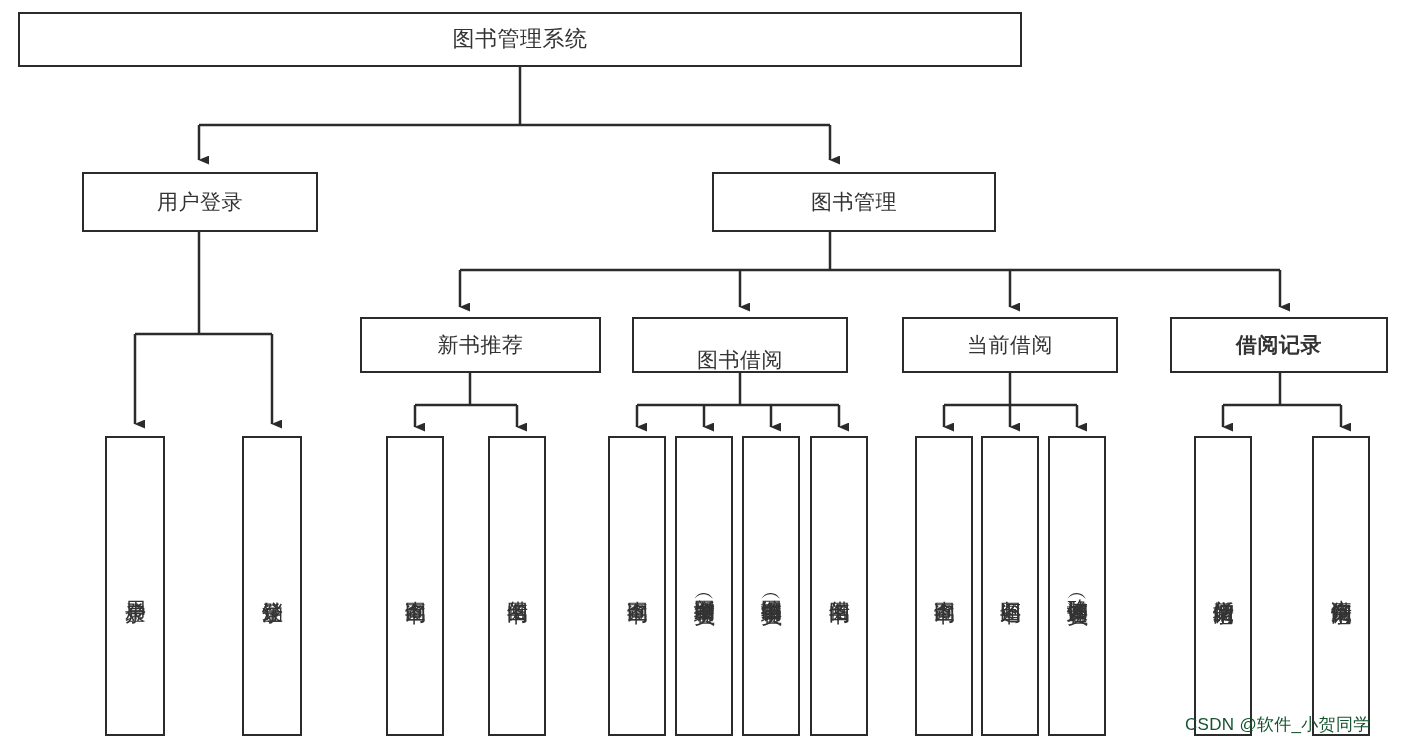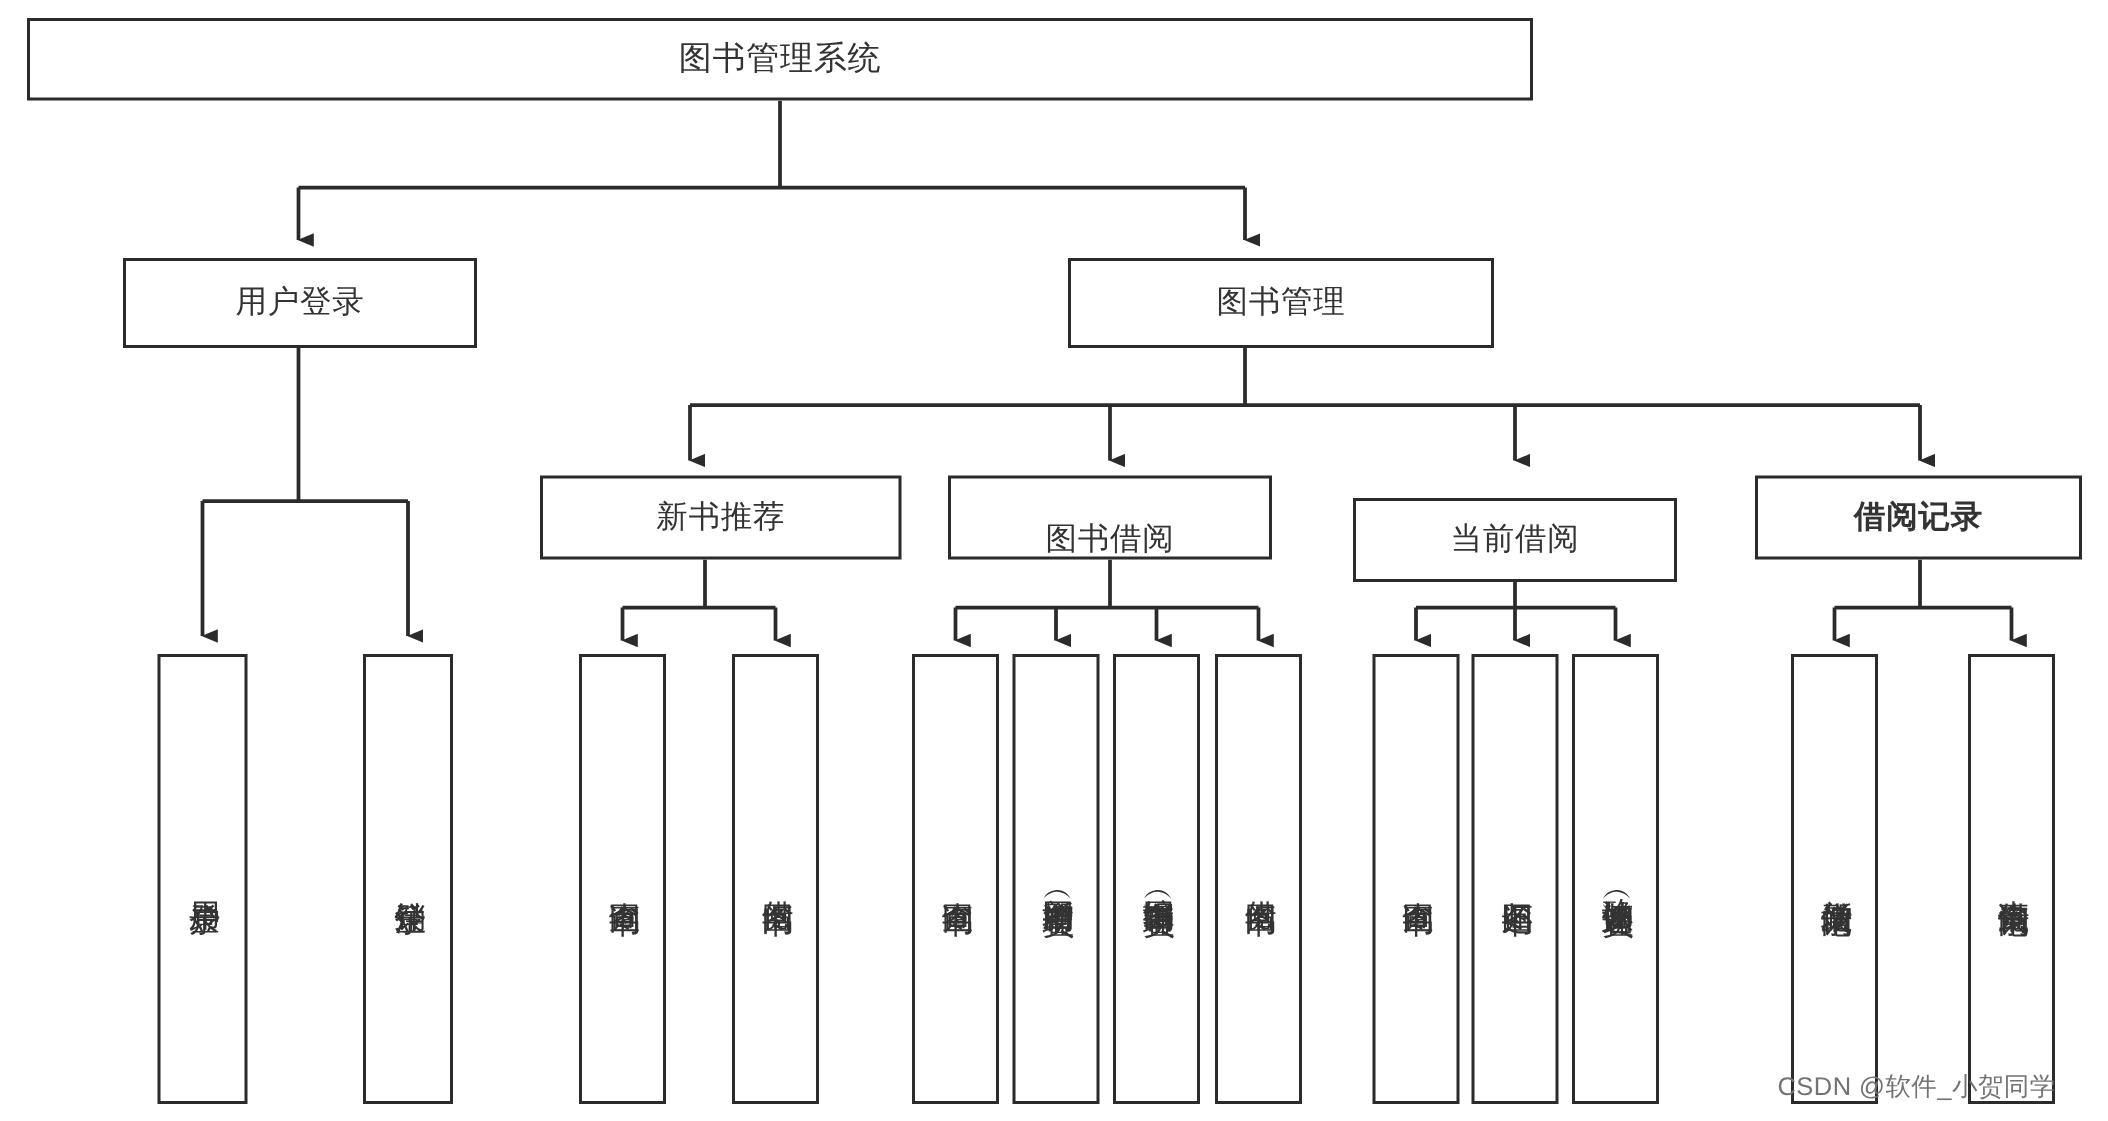--- a/index.html
+++ b/index.html
@@ -51,21 +51,21 @@
     white-space: nowrap;
   }
   .root-label {
     font-size: 22px;
   }
   #watermark {
     position: absolute;
     left: 1185px;
     top: 713px;
     font-size: 17px;
-    color: #737373;
+    color: #14532d;
     white-space: nowrap;
     letter-spacing: 0.3px;
   }
 </style>
 </head>
 <body>
 
 <div id="canvas">
 
   <svg id="diagram-svg" viewBox="0 0 1405 747" xmlns="http://www.w3.org/2000/svg">
@@ -129,21 +129,21 @@
   <div class="node-box" style="left:712px; top:172px; width:284px; height:60px;">
     <span class="node-label-h">图书管理</span>
   </div>
 
   <div class="node-box" style="left:360px; top:317px; width:241px; height:56px;">
     <span class="node-label-h">新书推荐</span>
   </div>
   <div class="node-box" style="left:632px; top:317px; width:216px; height:56px;align-items:flex-end;">
     <span class="node-label-h">图书借阅</span>
   </div>
-  <div class="node-box" style="left:902px; top:332px; width:216px; height:56px;">
+  <div class="node-box" style="left:902px; top:317px; width:216px; height:56px;">
     <span class="node-label-h">当前借阅</span>
   </div>
   <div class="node-box" style="left:1170px; top:317px; width:218px; height:56px;font-weight:bold;">
     <span class="node-label-h">借阅记录</span>
   </div>
 
   <div class="node-box" style="left:105px; top:436px; width:60px; height:300px;">
     <span class="node-label-v">用户登录</span>
   </div>
   <div class="node-box" style="left:242px; top:436px; width:60px; height:300px;">

